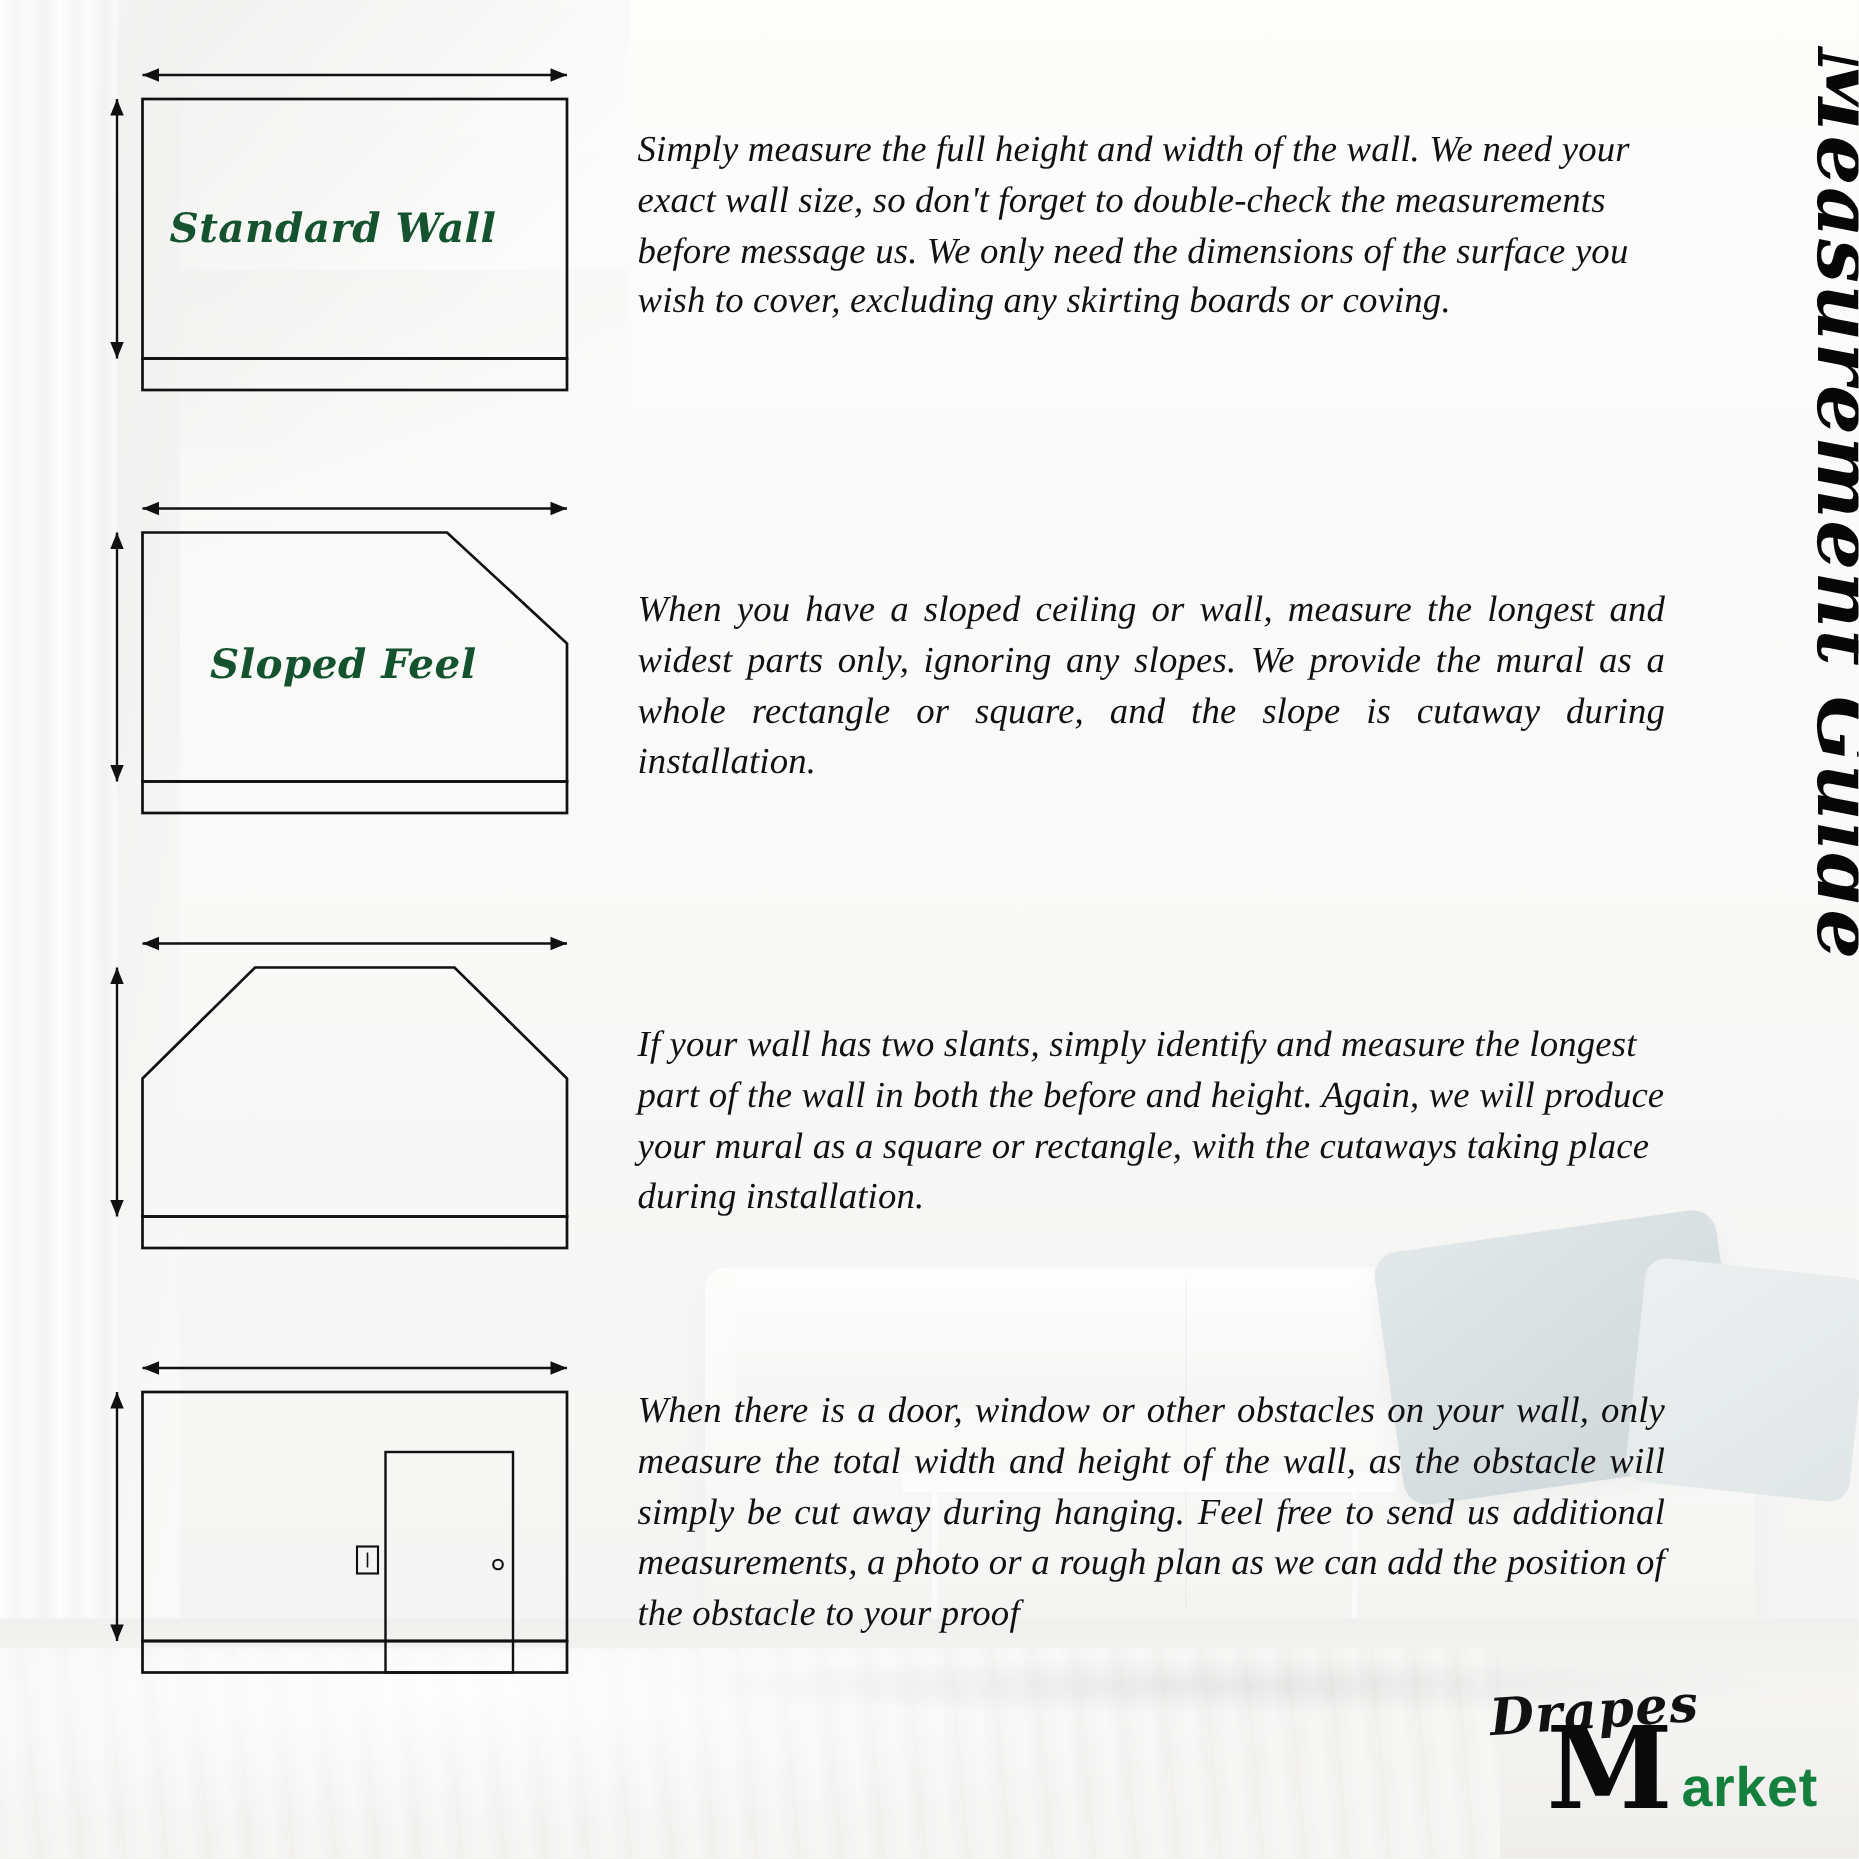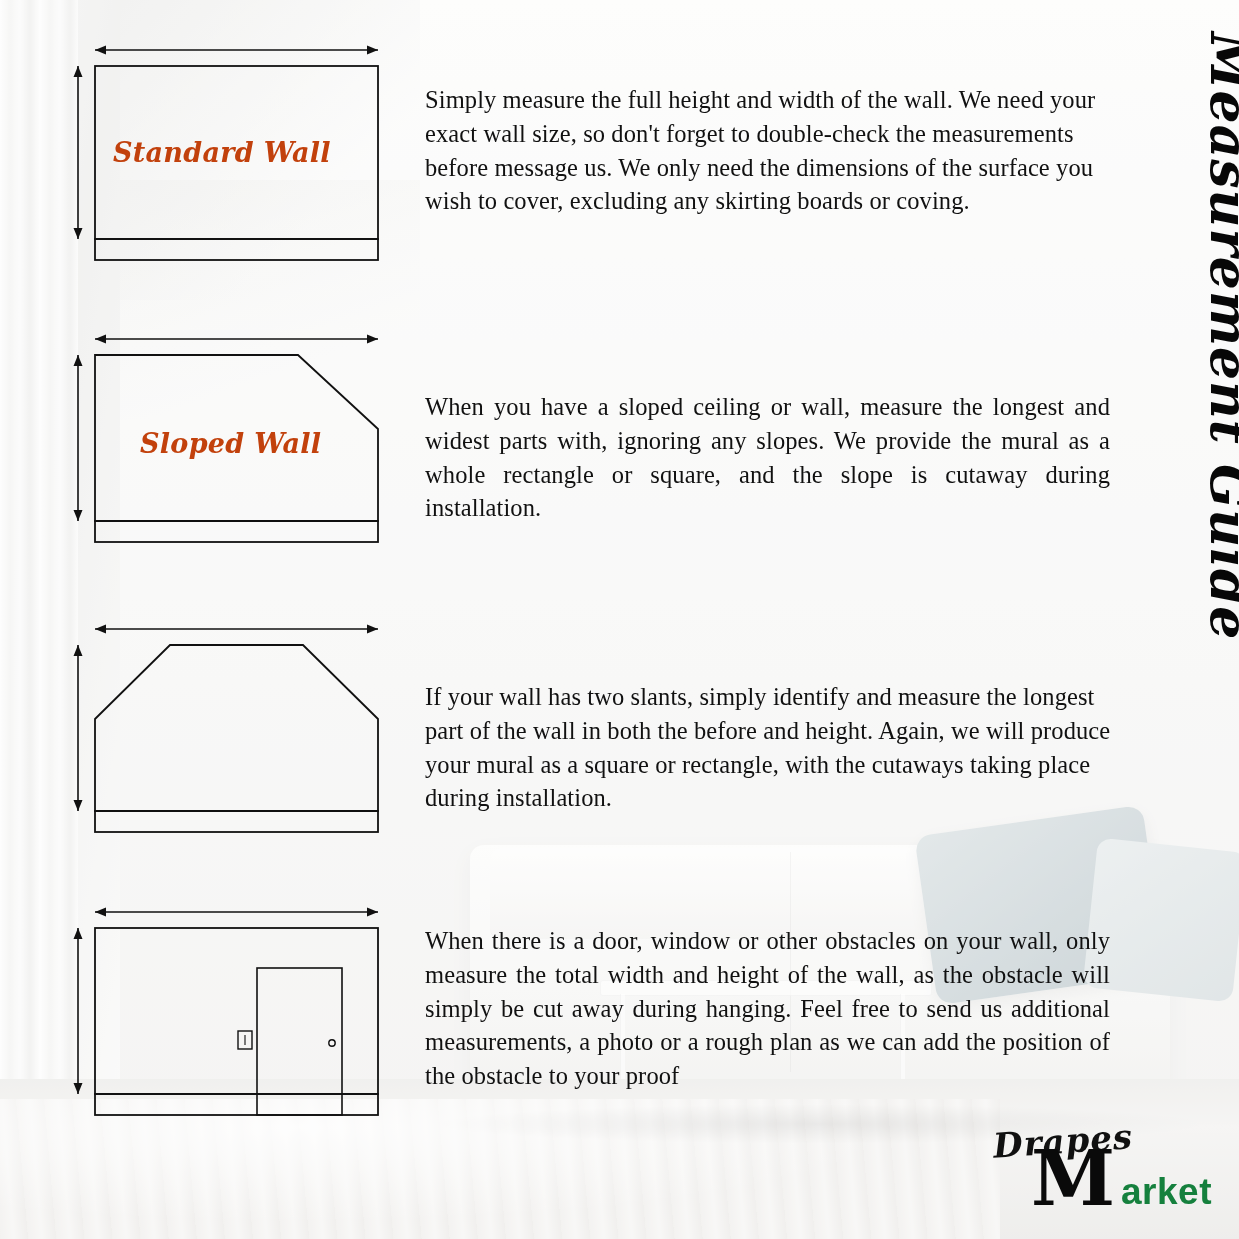--- a/index.html
+++ b/index.html
@@ -149,34 +149,35 @@
     position: absolute;
   }
   .diagram svg { display: block; }
 
   .wall-label {
     position: absolute;
     font-family: "DejaVu Serif", serif;
     font-style: italic;
     font-weight: 700;
     font-size: 27px;
-    color: #c2410c;
+    color: #14532d;
     letter-spacing: .3px;
     line-height: 1.18;
     white-space: pre-line;
     text-align: left;
   }
 
   .para {
     position: absolute;
     font-family: "Liberation Serif", serif;
     font-size: 24.5px;
     line-height: 1.38;
     color: #111111;
     letter-spacing: .1px;
+    font-style: italic;
   }
   .para.justify { text-align: justify; }
 
   
   .title-wrap {
     position: absolute;
     right: 20px;
     top: 20px;
     width: 120px;
     height: 560px;
@@ -290,22 +291,22 @@
         <polygon points="35,14 46,9.5 46,18.5" fill="#111"></polygon>
         <polygon points="318,14 307,9.5 307,18.5" fill="#111"></polygon>
         <line x1="18" y1="30" x2="18" y2="196" stroke="#111" stroke-width="1.6"></line>
         <polygon points="18,30 13.5,41 22.5,41" fill="#111"></polygon>
         <polygon points="18,196 13.5,185 22.5,185" fill="#111"></polygon>
 
         <path d="M35,30 L238,30 L318,104 L318,196 L35,196 Z" fill="none" stroke="#111" stroke-width="1.8"></path>
         <rect x="35" y="196" width="283" height="21" fill="none" stroke="#111" stroke-width="1.8"></rect>
       </svg>
     </div>
-    <div class="wall-label" style="left:140px; top:428px;">Sloped Wall</div>
-    <div class="para justify" style="left:425px; top:390px; width:685px;">When you have a sloped ceiling or wall, measure the longest and widest parts with, ignoring any slopes. We provide the mural as a whole rectangle or square, and the slope is cutaway during installation.</div>
+    <div class="wall-label" style="left:140px; top:428px;">Sloped Feel</div>
+    <div class="para justify" style="left:425px; top:390px; width:685px;">When you have a sloped ceiling or wall, measure the longest and widest parts only, ignoring any slopes. We provide the mural as a whole rectangle or square, and the slope is cutaway during installation.</div>
 
     <div class="diagram" style="left:60px; top:615px;">
       <svg width="330" height="230" viewBox="0 0 330 230">
         <line x1="35" y1="14" x2="318" y2="14" stroke="#111" stroke-width="1.6"></line>
         <polygon points="35,14 46,9.5 46,18.5" fill="#111"></polygon>
         <polygon points="318,14 307,9.5 307,18.5" fill="#111"></polygon>
         <line x1="18" y1="30" x2="18" y2="196" stroke="#111" stroke-width="1.6"></line>
         <polygon points="18,30 13.5,41 22.5,41" fill="#111"></polygon>
         <polygon points="18,196 13.5,185 22.5,185" fill="#111"></polygon>
 

